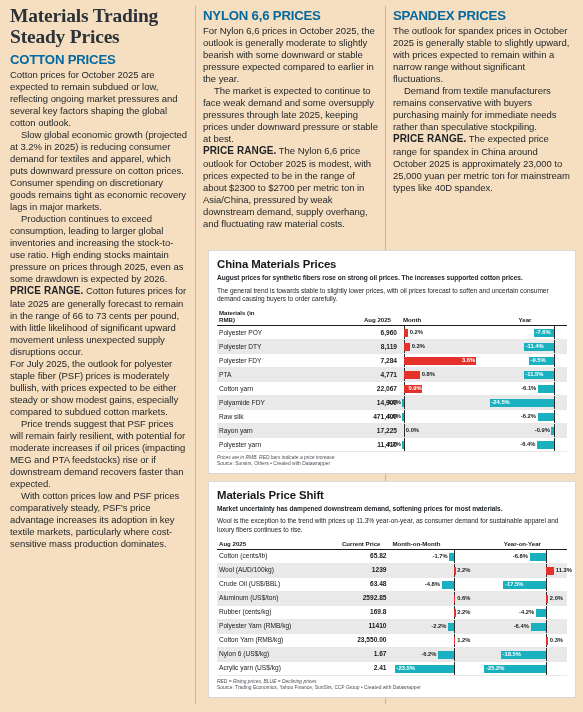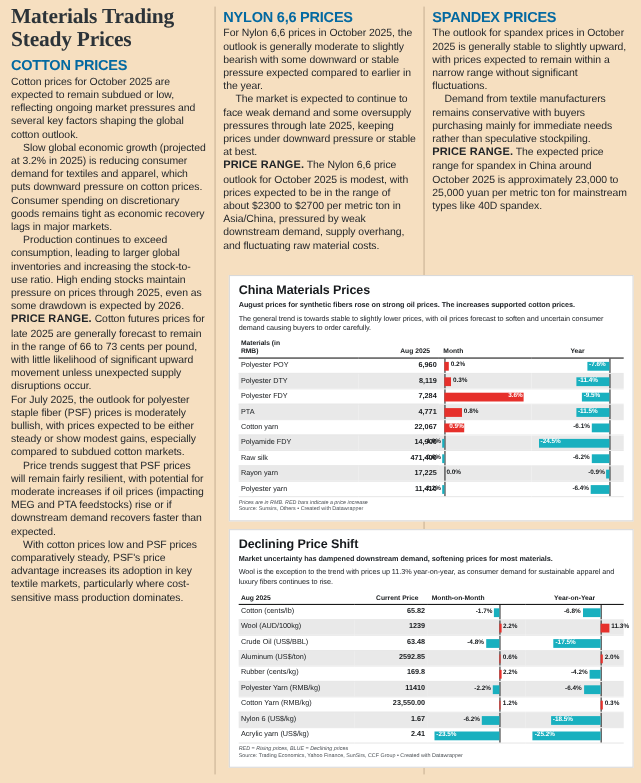--- a/index.html
+++ b/index.html
@@ -367,21 +367,21 @@
                   <div class="blabel" style="left: auto; right: 36.8927%;">-6.4%</div>
                 </div>
               </td>
             </tr>
           </tbody>
         </table>
         <div class="note">Prices are in RMB. RED bars indicate a price increase</div>
         <div class="source">Source: Sunsirs, Others • Created with Datawrapper</div>
       </div>
       <div class="card">
-        <div class="card-title">Declining Price Shift</div>
+        <div class="card-title">Materials Price Shift</div>
         <div class="card-sub">Market uncertainty has dampened downstream demand, softening prices for most materials.</div>
         <div class="card-sub light">Wool is the exception to the trend with prices up 11.3% year-on-year, as consumer demand for sustainable apparel and luxury fibers continues to rise.</div>
         <table class="dw">
           <colgroup>
             <col style="width: 30%;">
             <col style="width: 19%;">
             <col style="width: 25.5%;">
             <col style="width: 25.5%;">
           </colgroup>
           <thead>

